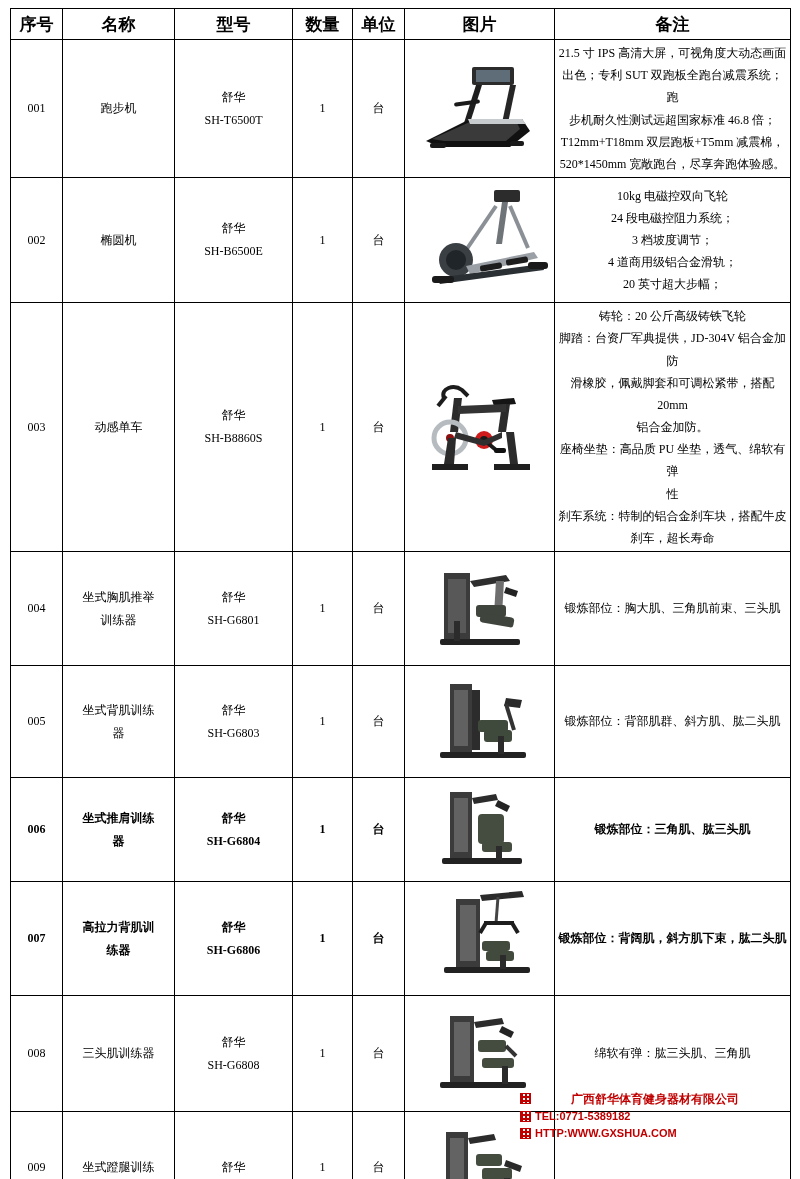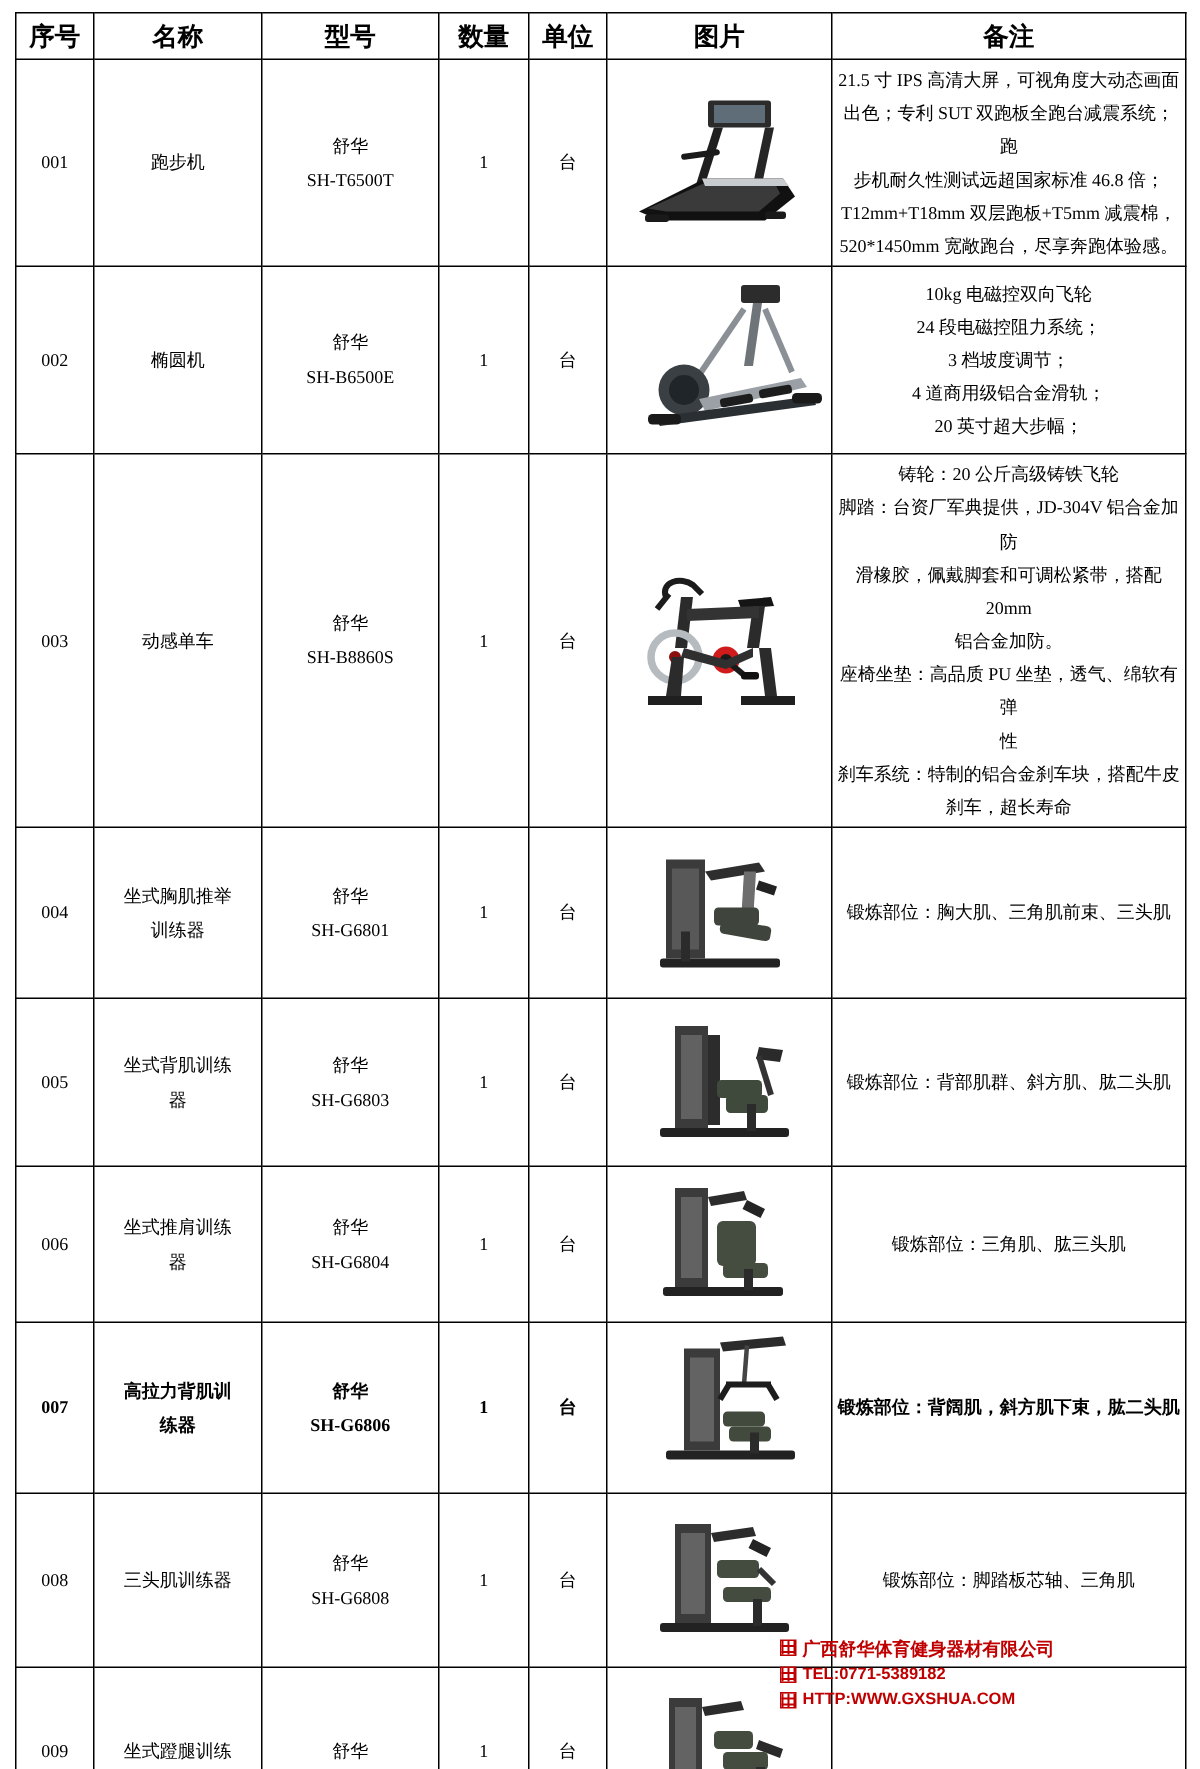--- a/index.html
+++ b/index.html
@@ -97,21 +97,21 @@
     width: 11px;
     height: 11px;
     flex: 0 0 11px;
     background-image:
       linear-gradient(90deg, #c00000 40%, transparent 40%),
       linear-gradient(0deg, #c00000 40%, transparent 40%);
     background-size: 4px 4px, 4px 4px;
     border: 1px solid #c00000;
     box-sizing: border-box;
   }
-  .company-name { font-size: 12px; }
+  .company-name { font-size: 12px; margin-left: 36px; }
 </style>
 </head>
 <body>
 
 <div class="page">
 
 
   <table class="spec">
     <colgroup>
       <col class="c-no">
@@ -328,21 +328,21 @@
             <path d="M96 30 L104 56" stroke="#333" stroke-width="4"></path>
             <rect x="30" y="78" width="86" height="6" rx="2" fill="#222"></rect>
             <rect x="88" y="62" width="6" height="18" fill="#2b2b2b"></rect>
           </svg>
         </td>
         <td class="remark center-one">
           <span class="cell-line">锻炼部位：背部肌群、斜方肌、肱二头肌</span>
         </td>
       </tr>
 
-      <tr style="height:104px;">
+      <tr style="height:104px;font-weight:bold;">
         <td>006</td>
         <td class="name">
           <span class="cell-line">坐式推肩训练</span>
           <span class="cell-line">器</span>
         </td>
         <td class="model">
           <span class="cell-line">舒华</span>
           <span class="cell-line">SH-G6804</span>
         </td>
         <td>1</td>
@@ -417,21 +417,21 @@
             <path d="M64 16 L92 12 L94 18 L66 22 Z" fill="#2c2c2c"></path>
             <rect x="68" y="34" width="28" height="12" rx="3" fill="#434c3e"></rect>
             <rect x="72" y="52" width="32" height="10" rx="3" fill="#434c3e"></rect>
             <path d="M92 20 L104 26 L101 32 L89 26 Z" fill="#242424"></path>
             <path d="M96 40 L106 50" stroke="#333" stroke-width="4"></path>
             <rect x="30" y="76" width="86" height="6" rx="2" fill="#222"></rect>
             <rect x="92" y="60" width="6" height="18" fill="#2b2b2b"></rect>
           </svg>
         </td>
         <td class="remark center-one">
-          <span class="cell-line">锻炼部位：脚踏板芯轴、三角肌</span>
+          <span class="cell-line">绵软有弹：肱三头肌、三角肌</span>
         </td>
       </tr>
 
       <tr style="height:112px;">
         <td>009</td>
         <td class="name">
           <span class="cell-line">坐式蹬腿训练</span>
 
         </td>
         <td class="model">

